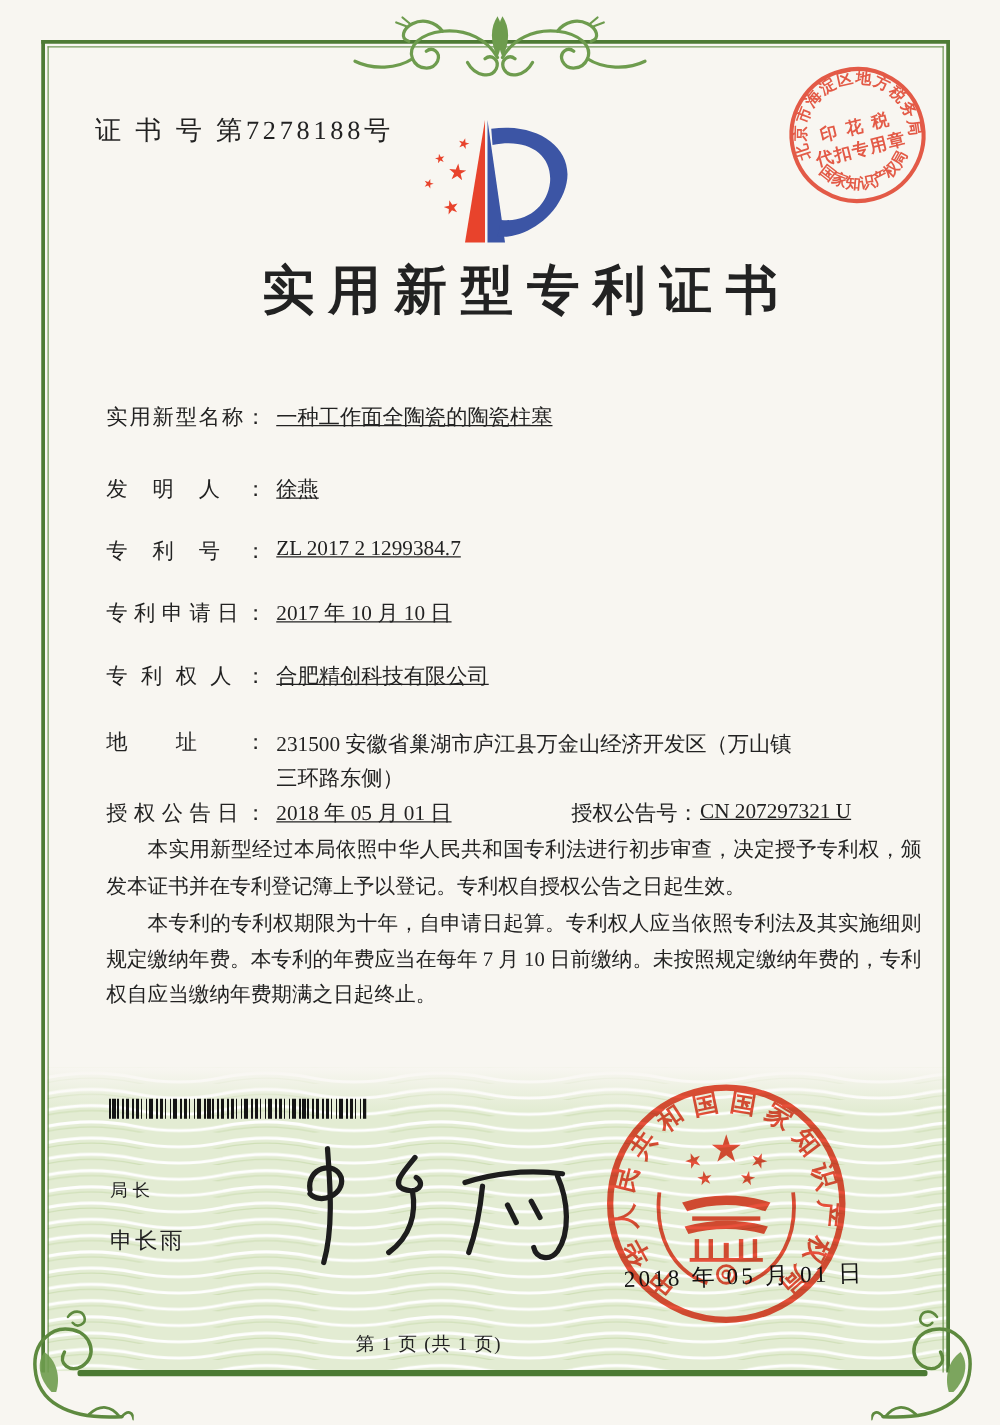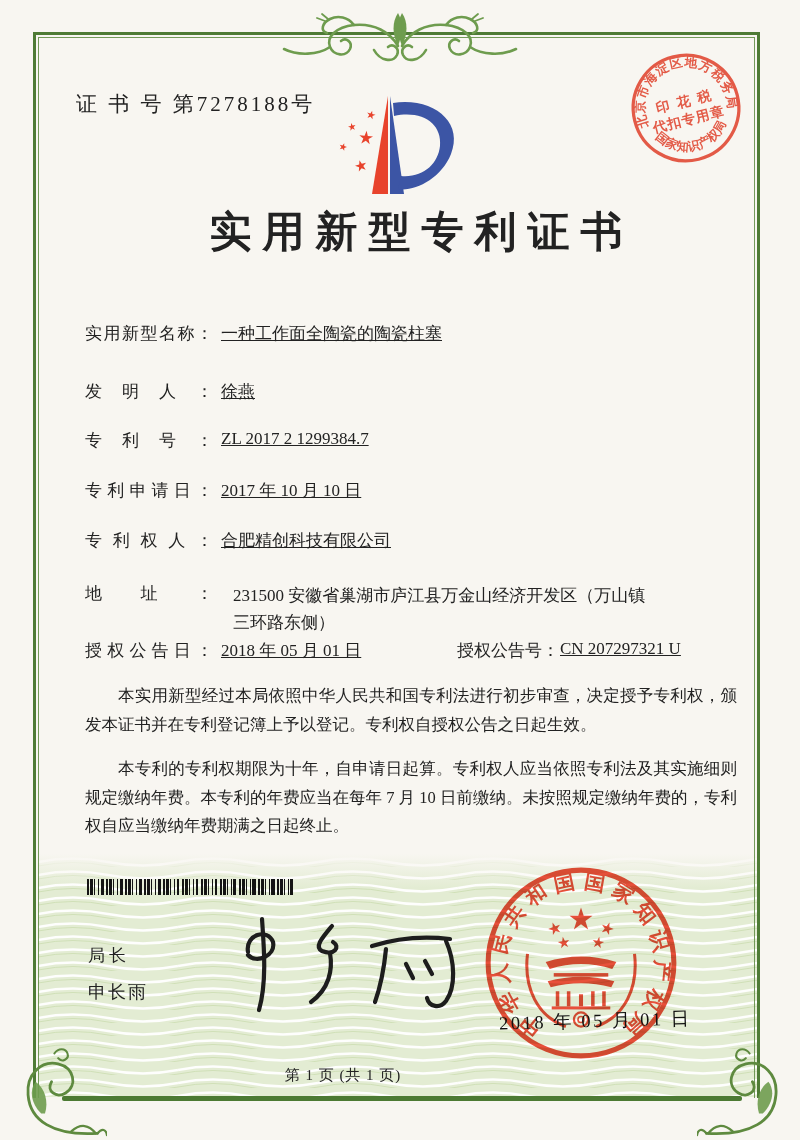--- a/index.html
+++ b/index.html
@@ -40,42 +40,42 @@
   .tax-stamp{position:absolute;left:620px;top:42px;z-index:6;transform:rotate(-14deg);}
   
   .fields{position:absolute;left:85px;top:322px;width:650px;z-index:4;font-size:17px;}
   .frow{position:absolute;left:0;white-space:nowrap;}
   .f-label{
     display:inline-block;width:128px;text-align:justify;text-align-last:justify;
     vertical-align:top;
   }
   .f-value{margin-left:8px;text-decoration:underline;}
   .f-value-block{
-    display:inline-block;margin-left:20px;white-space:normal;width:470px;
+    display:inline-block;margin-left:8px;white-space:normal;width:470px;
     vertical-align:top;line-height:27px;
   }
   .grant-no{position:absolute;left:372px;top:0;white-space:nowrap;}
   .grant-no .f-label{width:95px;}
   
   .body-text{
     position:absolute;left:85px;top:666px;width:652px;z-index:4;
     font-size:16.5px;line-height:28.5px;text-align:justify;
   }
-  .body-text p{margin:16px 0 2px 0;text-indent:2em;}
+  .body-text p{margin:0 0 2px 0;text-indent:2em;}
   
   .barcode{
     position:absolute;left:87px;top:879px;width:206px;height:16px;z-index:4;
     background:repeating-linear-gradient(90deg,
       #141414 0 1.5px,transparent 1.5px 3px,
       #141414 3px 5.5px,transparent 5.5px 7px,
       #141414 7px 8px,transparent 8px 11px,
       #141414 11px 12px,transparent 12px 13.5px,
       #141414 13.5px 16.5px,transparent 16.5px 19px);
   }
-  .signer-role{position:absolute;left:88px;top:944px;font-size:17px;letter-spacing:4px;z-index:4;}
+  .signer-role{position:absolute;left:88px;top:944px;font-size:14px;letter-spacing:4px;z-index:4;}
   .signer-name{position:absolute;left:88px;top:980px;font-size:18px;letter-spacing:2px;z-index:4;}
   .signature{position:absolute;left:212px;top:912px;z-index:4;}
   .seal{position:absolute;left:475px;top:857px;z-index:5;mix-blend-mode:multiply;}
   .seal-date{
     position:absolute;left:499px;top:1008px;font-size:18.5px;letter-spacing:2.5px;
     color:#111;z-index:6;transform:rotate(-1.5deg);white-space:nowrap;
   }
   .footer{
     position:absolute;left:0;top:1066px;width:686px;text-align:center;
     font-size:15px;letter-spacing:1px;z-index:4;

